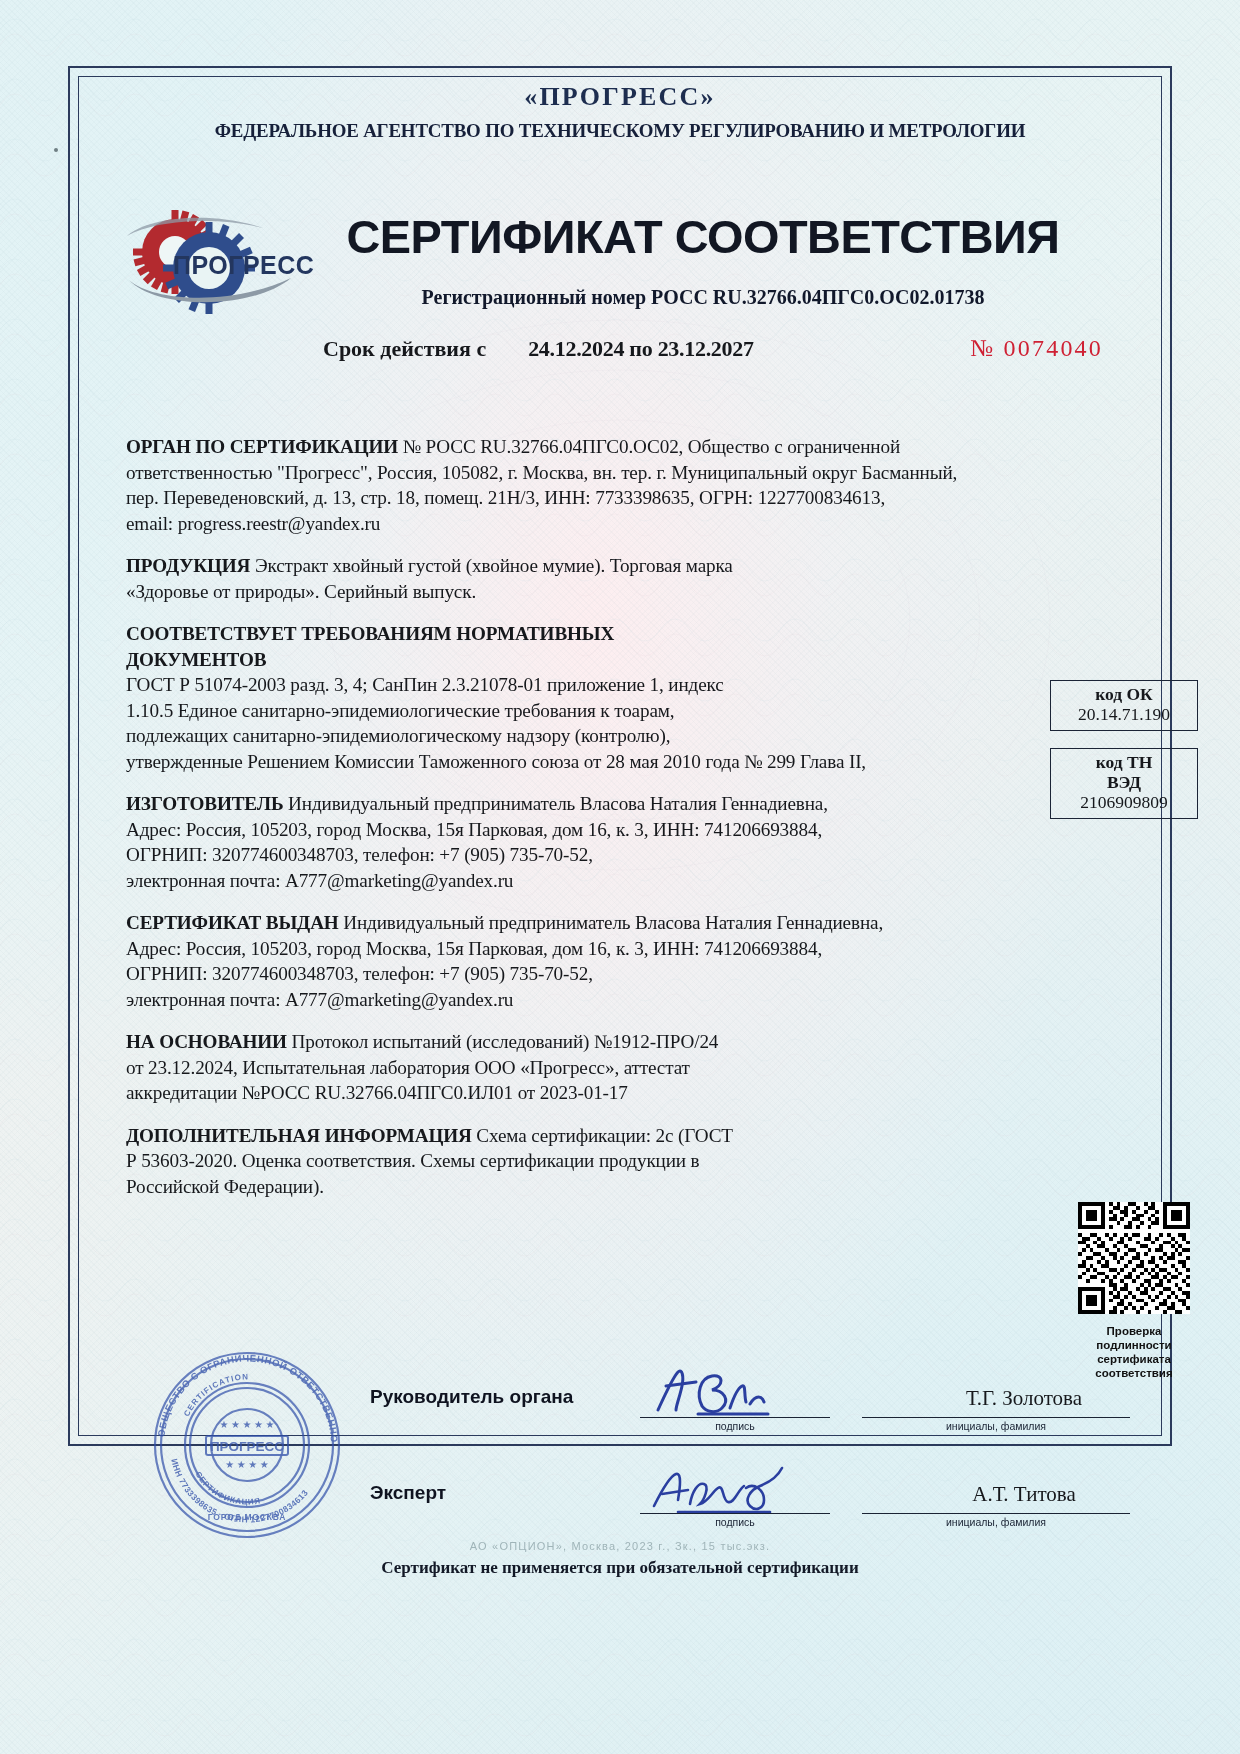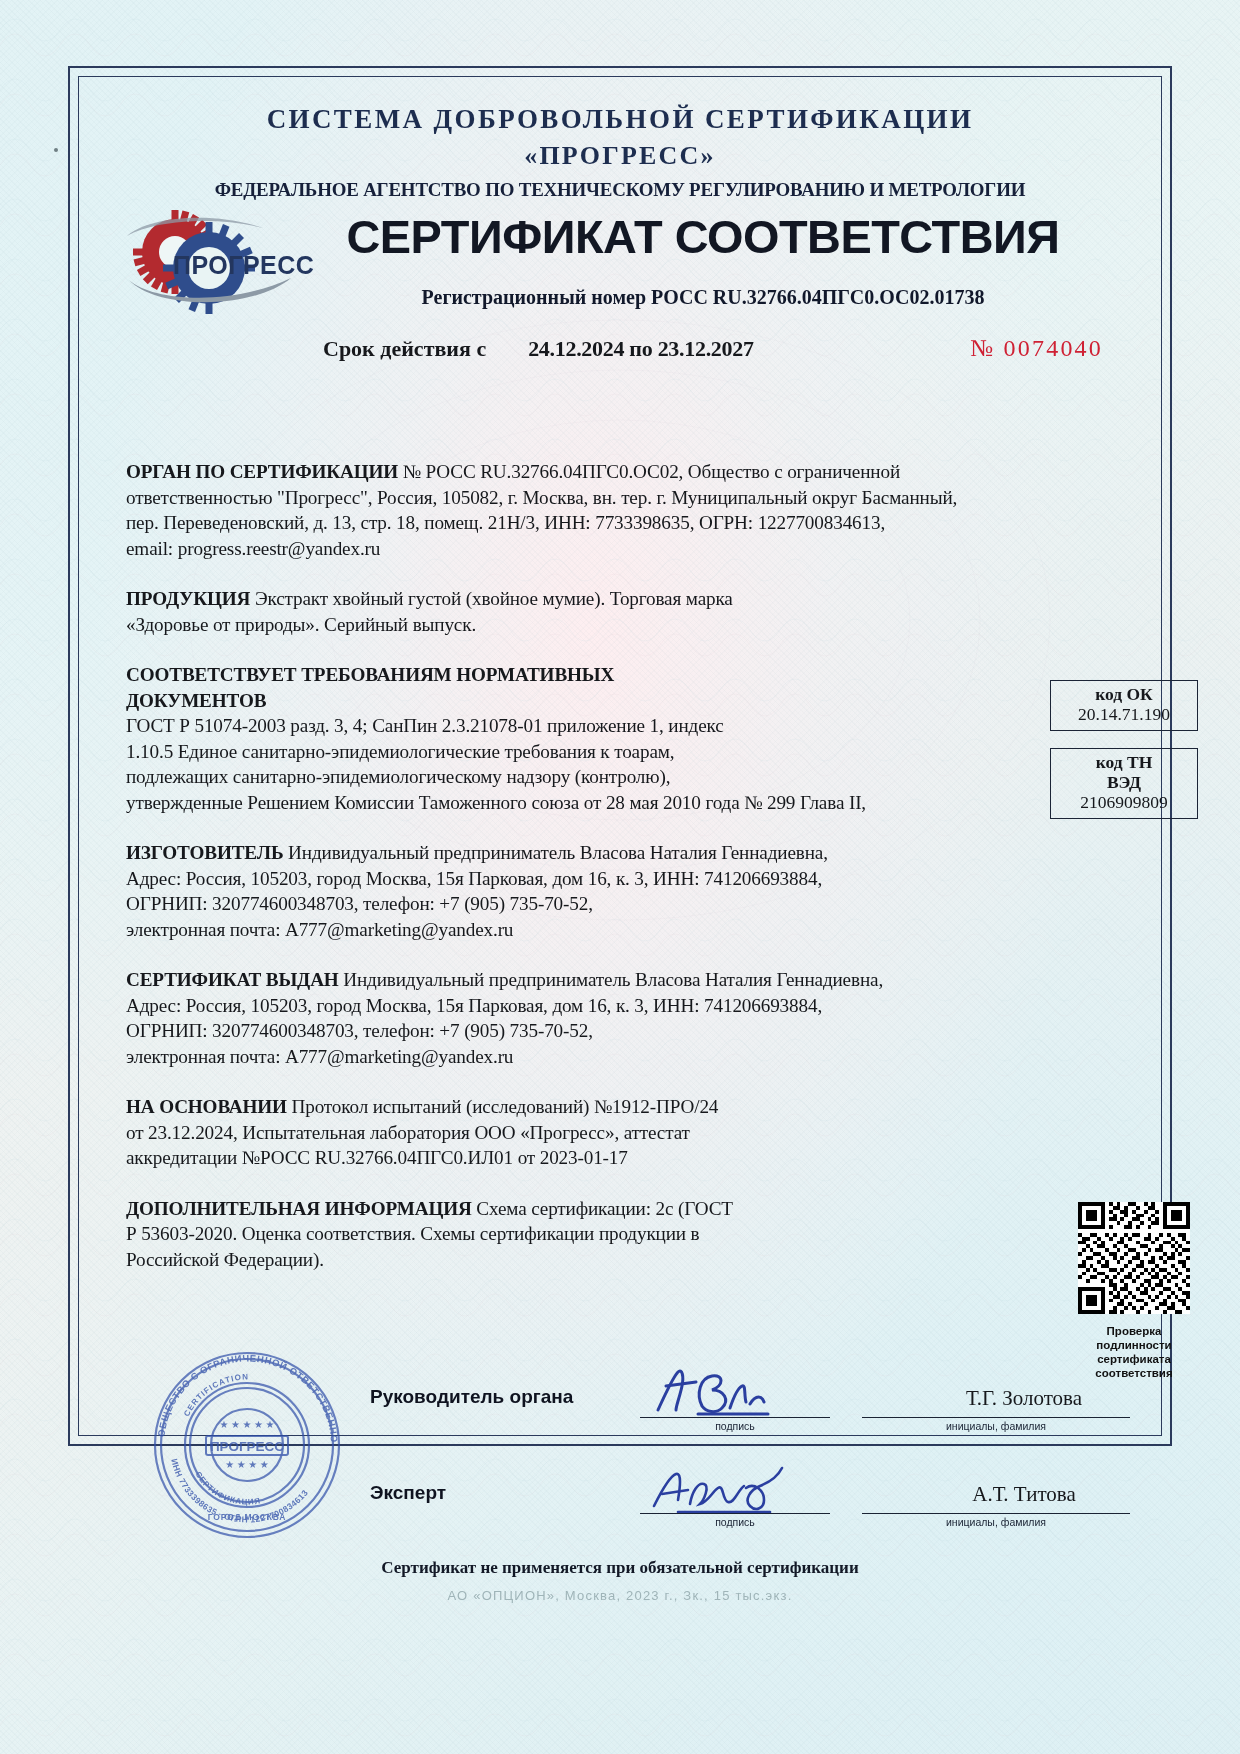--- a/index.html
+++ b/index.html
@@ -143,21 +143,21 @@
     font-family: "Liberation Serif", serif;
   }
 
   
   .body {
     position: absolute;
     left: 48px;
     top: 358px;
     width: 990px;
   }
-  .sec { margin-bottom: 17px; margin-top: 25px; }
+  .sec { margin-bottom: 17px; }
   .sec p {
     margin: 0;
     font-size: 19.2px;
     line-height: 25.5px;
     letter-spacing: -0.15px;
   }
   .k { font-weight: bold; }
   .kblock {
     font-weight: bold;
     font-size: 20.5px;
@@ -276,24 +276,24 @@
     width: 1084px;
     text-align: center;
     font-weight: bold;
     font-size: 17px;
     color: #121826;
   }
 
   .microprint {
     position: absolute;
     left: 0;
-    top: 1588px;
+    top: 1540px;
     width: 1240px;
     text-align: center;
-    font-size: 13px;
+    font-size: 11px;
     letter-spacing: 1.2px;
     color: #9fb4b8;
     font-family: "Liberation Sans", sans-serif;
   }
   .corner-dot {
     position: absolute;
     left: 54px;
     top: 148px;
     width: 4px; height: 4px;
     border-radius: 50%;
@@ -320,21 +320,20 @@
     </g>
   </svg>
 
   <div class="corner-dot"></div>
 
   <div class="frame-outer"></div>
   <div class="frame-inner"></div>
 
   <div class="content">
 
-    <div class="hdr-line1">СИСТЕМА ДОБРОВОЛЬНОЙ СЕРТИФИКАЦИИ</div>
     <div class="hdr-line2">«ПРОГРЕСС»</div>
     <div class="hdr-line3">ФЕДЕРАЛЬНОЕ АГЕНТСТВО ПО ТЕХНИЧЕСКОМУ РЕГУЛИРОВАНИЮ И МЕТРОЛОГИИ</div>
 
     <div class="logo">
       <svg viewBox="0 0 215 110" width="215" height="110">
         <g>
 
           <g transform="translate(62,46)">
             <g fill="#b32a2f">
               <circle cx="0" cy="0" r="33"></circle>

